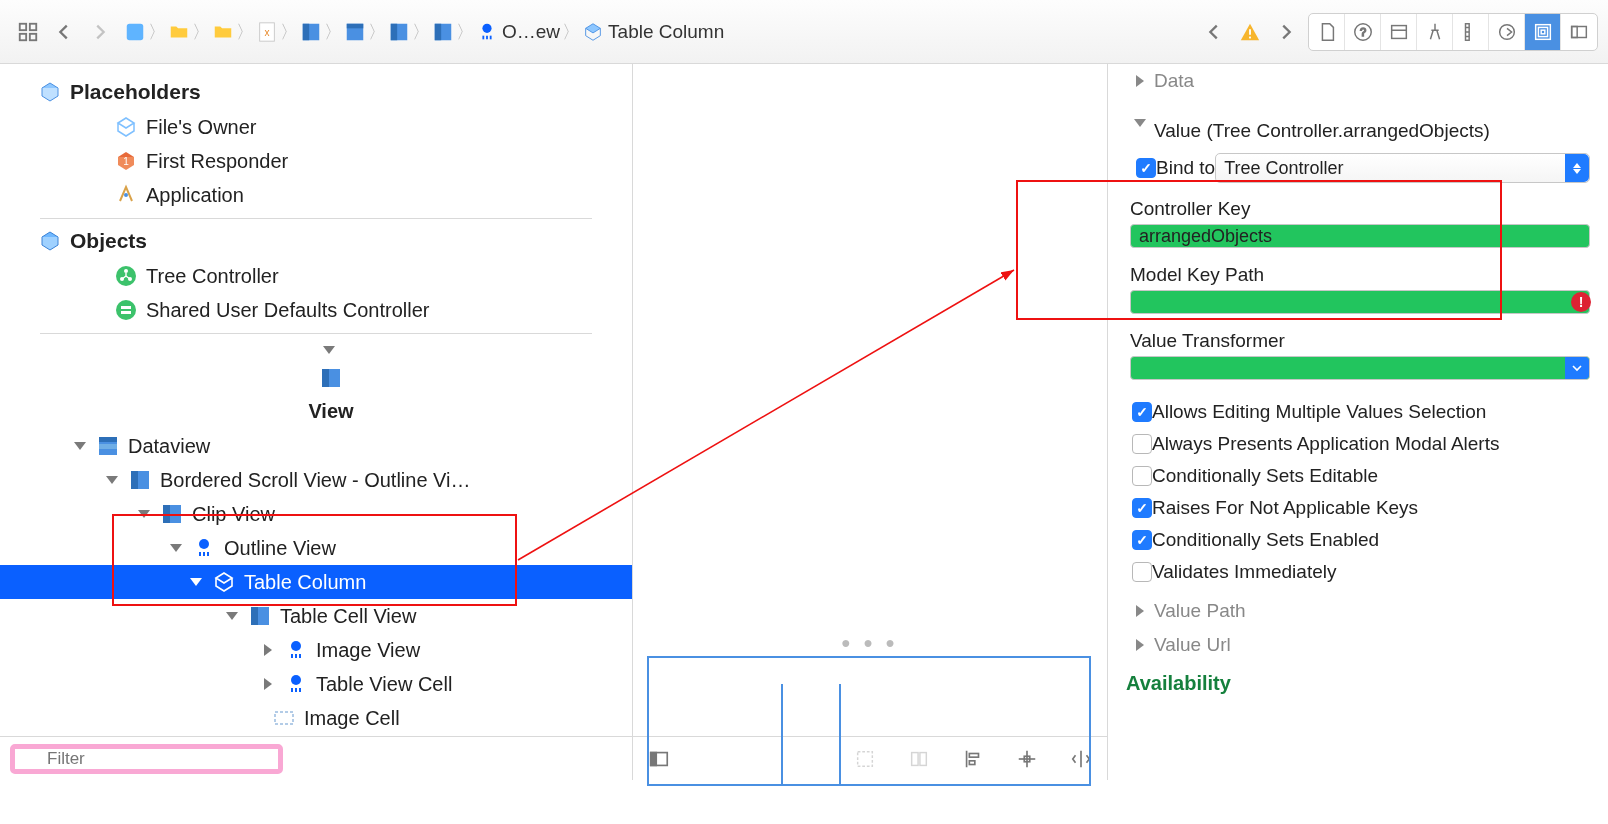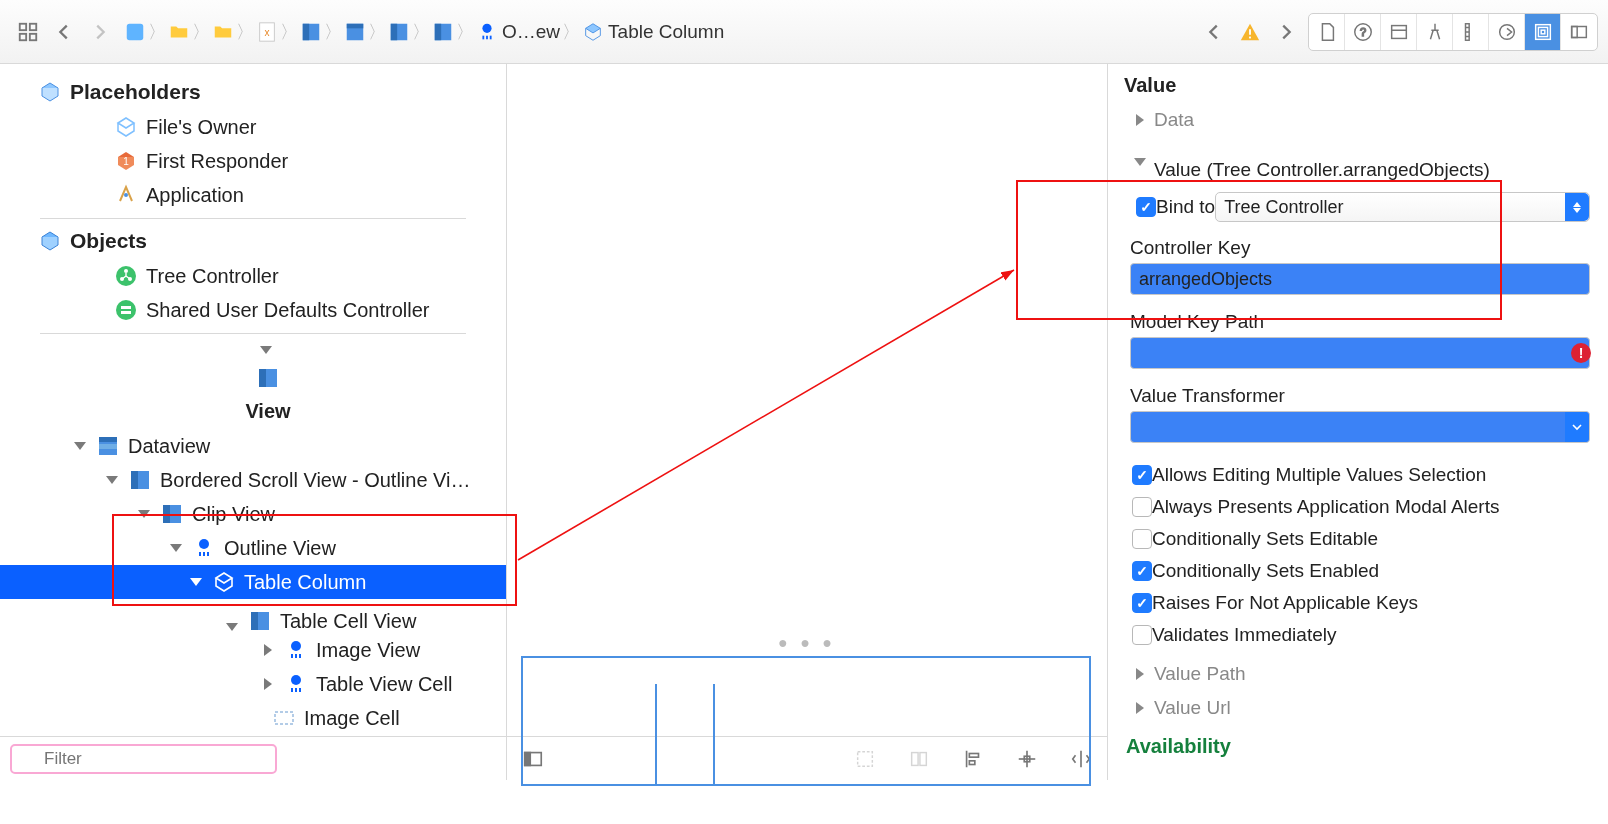--- a/index.html
+++ b/index.html
@@ -13,40 +13,40 @@
 .breadcrumb { display: flex; align-items: center; flex: 1; overflow: hidden; padding-left: 6px;}
 .bc-sep { color: #bbb; margin: 0 2px; font-size: 18px;}
 .bc-item { display: flex; align-items: center; gap: 4px; font-size: 19px; color: #333; white-space: nowrap;}
 .bc-item .ibox { width: 22px; height: 22px; }
 .tb-right { display: flex; align-items: center; gap: 2px;}
 .tb-group { display:flex; gap:0; margin-left:4px; border:1px solid #d0d0d0; border-radius:5px; overflow:hidden; background:#fff;}
 .tb-group .tb-btn { border-right:1px solid #e4e4e4; border-radius:0;}
 .tb-group .tb-btn:last-child{border-right:none;}
 .tb-group .tb-btn.active{ background:#4a90e2; color:#fff;}
 .main { display: flex; height: 716px; }
-.left { width: 507px; border-right: 1px solid #d9d9d9; position: relative; display:flex; flex-direction:column;}
+.left { width: 633px; border-right: 1px solid #d9d9d9; position: relative; display:flex; flex-direction:column;}
 .outline { flex:1; overflow:hidden; font-size:20px; color:#222; padding-top:10px;}
 .sect-head { display:flex; align-items:center; gap:8px; padding: 6px 10px 6px 38px; font-weight:700; font-size:21px;}
 .row { display:flex; align-items:center; height:34px; padding-left: 68px; gap:8px;}
 .row.lvl0{padding-left:90px;}
 .row.lvl1{padding-left:90px;}
 .row.lvl2{padding-left:120px;}
 .row.lvl3{padding-left:150px;}
 .row.lvl4{padding-left:190px;}
 .row.lvl5{padding-left:218px;}
-.row.lvl6{padding-left:260px;align-items:flex-end;}
+.row.lvl6{padding-left:260px;}
 .tri { width:0;height:0;border-left:8px solid #7a7a7a;border-top:6px solid transparent;border-bottom:6px solid transparent; margin-right:4px;}
 .tri.open{ transform: rotate(90deg); border-left-color:#7a7a7a;}
 .tri.none{ border:none; width:12px;}
 .icon { width:24px; height:24px; display:inline-flex; align-items:center; justify-content:center;}
 .row.selected { background:#0a60ff; color:#fff;}
 .row.selected .tri{ border-left-color:#fff;}
 .hr { height:1px; background:#d9d9d9; margin: 6px 40px 4px 40px;}
 .filter-bar { height:44px; border-top:1px solid #d9d9d9; display:flex; align-items:center; padding:0 10px;}
-.filter-inp { flex:1; height:30px; border:2px solid #f9a8d4; border-radius:5px; padding:0 10px 0 32px; font-size:17px; color:#888; background:#fff; position:relative;}
+.filter-inp { flex:1; height:30px; border:5px solid #f9a8d4; border-radius:5px; padding:0 10px 0 32px; font-size:17px; color:#888; background:#fff; position:relative;}
 .filter-wrap{position:relative; flex:1;}
 .filter-wrap .ficon{position:absolute; left:10px; top:50%; transform:translateY(-50%); color:#888;}
 .center { flex:1; border-right:1px solid #d9d9d9; position:relative; background:#fff; display:flex; flex-direction:column;}
 .canvas { flex:1; position:relative;}
 .dots{ position:absolute; top:570px; left:50%; transform:translateX(-50%); color:#bbb; letter-spacing:4px; font-size:16px;}
 .blueframe{position:absolute; left:14px; right:16px; top:592px; height:130px; border:2px solid #4a90e2;}
 .blueframe .inner{position:absolute; left:132px; top:26px; width:60px; height:102px; border:2px solid #4a90e2; border-top:none;}
 .cb-toolbar{ height:44px; border-top:1px solid #d9d9d9; display:flex; align-items:center; padding:0 14px; gap:30px; color:#888;}
 .cb-toolbar .sp{flex:1;}
 .right { width: 500px; background:#fff; font-size:19px; color:#222; padding-bottom:10px;}
@@ -57,21 +57,21 @@
 .ir-label{ color:#888;}
 .ir-row.strong .ir-label{color:#222;margin-top:16px;}
 .chk{ width:20px; height:20px; border:1px solid #b8b8b8; border-radius:4px; display:inline-flex; align-items:center; justify-content:center; background:#fff;}
 .chk.on{ background:#1f7bff; border-color:#1f7bff;}
 .chk.on::after{content:"✓"; color:#fff; font-size:14px; font-weight:700;}
 .combo{ flex:1; height:30px; border:1px solid #c7c7c7; border-radius:5px; background:linear-gradient(#fff,#f5f5f5); display:flex; align-items:center; padding:0 8px; position:relative; font-size:18px;}
 .combo .arrows{ position:absolute; right:0; top:0; bottom:0; width:24px; background:#1f7bff; border-top-right-radius:5px;border-bottom-right-radius:5px; display:flex; flex-direction:column; align-items:center; justify-content:center; gap:1px;}
 .combo .arrows::before{content:"";width:0;height:0;border-left:4px solid transparent;border-right:4px solid transparent;border-bottom:5px solid #fff;}
 .combo .arrows::after{content:"";width:0;height:0;border-left:4px solid transparent;border-right:4px solid transparent;border-top:5px solid #fff;}
 .field-lbl{ padding:10px 18px 4px 22px; font-size:19px;}
-.txt{ margin:0 18px 6px 22px; height:32px; border:1px solid #c7c7c7; border-radius:4px; padding:0 8px; font-size:18px; display:flex; align-items:center; position:relative; background:#3b82f6;}
+.txt{ margin:0 18px 6px 22px; height:24px; border:1px solid #c7c7c7; border-radius:4px; padding:0 8px; font-size:18px; display:flex; align-items:center; position:relative; background:#22c55e;}
 .err-badge{ position:absolute; right:-2px; top:50%; transform:translateY(-50%); width:20px; height:20px; border-radius:50%; background:#d23; color:#fff; font-weight:700; display:flex; align-items:center; justify-content:center; font-size:14px;}
 .chk-row{ display:flex; align-items:center; gap:0; padding:5px 18px 5px 24px; font-size:19px;}
 .availability{ font-weight:700; padding:10px 18px 0 18px; font-size:20px; color:#15803d;}
 .red-annot-left{ position:absolute; border:2px solid #e11; pointer-events:none;}
 .red-annot-right{ position:absolute; border:2px solid #e11; pointer-events:none;}
 svg.red-line-svg{position:absolute; pointer-events:none;}
 .warn-ic{color:#f5a623;}
 .section-row { display:flex; align-items:center; gap:10px; padding:6px 10px 6px 40px;flex-direction:column;}
 .section-row .tri{border-left-color:#7a7a7a;}
 </style>
@@ -486,21 +486,20 @@
           <svg width="22" height="22" viewBox="0 0 24 24" fill="none" stroke="#777" stroke-width="1.8">
             <line x1="12" y1="3" x2="12" y2="21"></line>
             <polyline points="6 8 3 12 6 16"></polyline>
             <polyline points="18 8 21 12 18 16"></polyline>
           </svg>
         </span>
     </div>
   </div>
 
   <div class="right">
-    <div class="ir-head">Value</div>
     <div class="ir-row">
         <span class="ir-tri"></span>
         <span class="ir-label">Data</span>
       </div>
     <div class="ir-row strong">
         <span class="ir-tri open"></span>
         <span class="ir-label">Value (Tree Controller.arrangedObjects)</span>
       </div>
 
     <div class="chk-row" style="padding-left:28px;">
@@ -541,25 +540,25 @@
     <div class="chk-row">
         <span class="chk"></span>
         <span>Always Presents Application Modal Alerts</span>
       </div>
     <div class="chk-row">
         <span class="chk"></span>
         <span>Conditionally Sets Editable</span>
       </div>
     <div class="chk-row">
         <span class="chk on"></span>
-        <span>Conditionally Sets Enabled</span>
+        <span>Raises For Not Applicable Keys</span>
       </div>
     <div class="chk-row">
         <span class="chk on"></span>
-        <span>Raises For Not Applicable Keys</span>
+        <span>Conditionally Sets Enabled</span>
       </div>
     <div class="chk-row">
         <span class="chk"></span>
         <span>Validates Immediately</span>
       </div>
 
     <div style="height:6px"></div>
     <div class="ir-row">
         <span class="ir-tri"></span>
         <span class="ir-label">Value Path</span>

